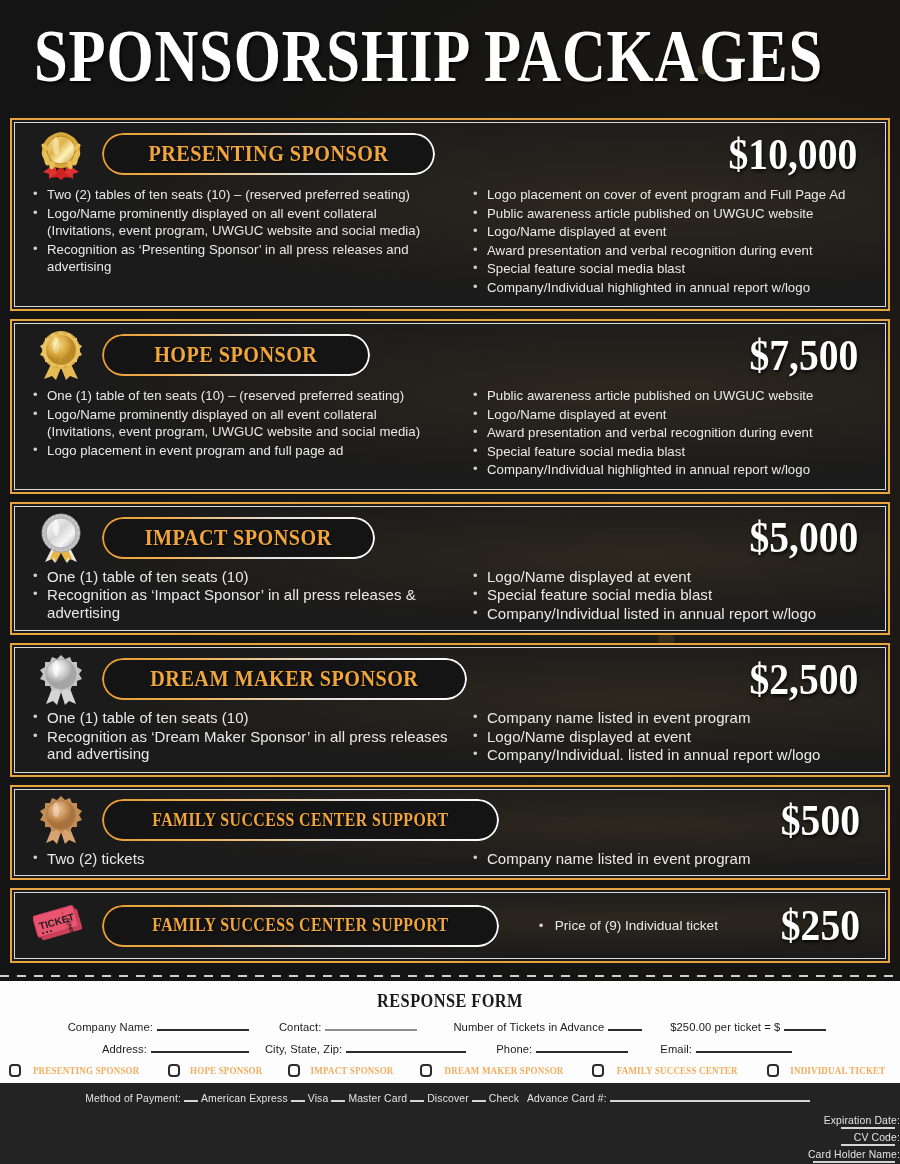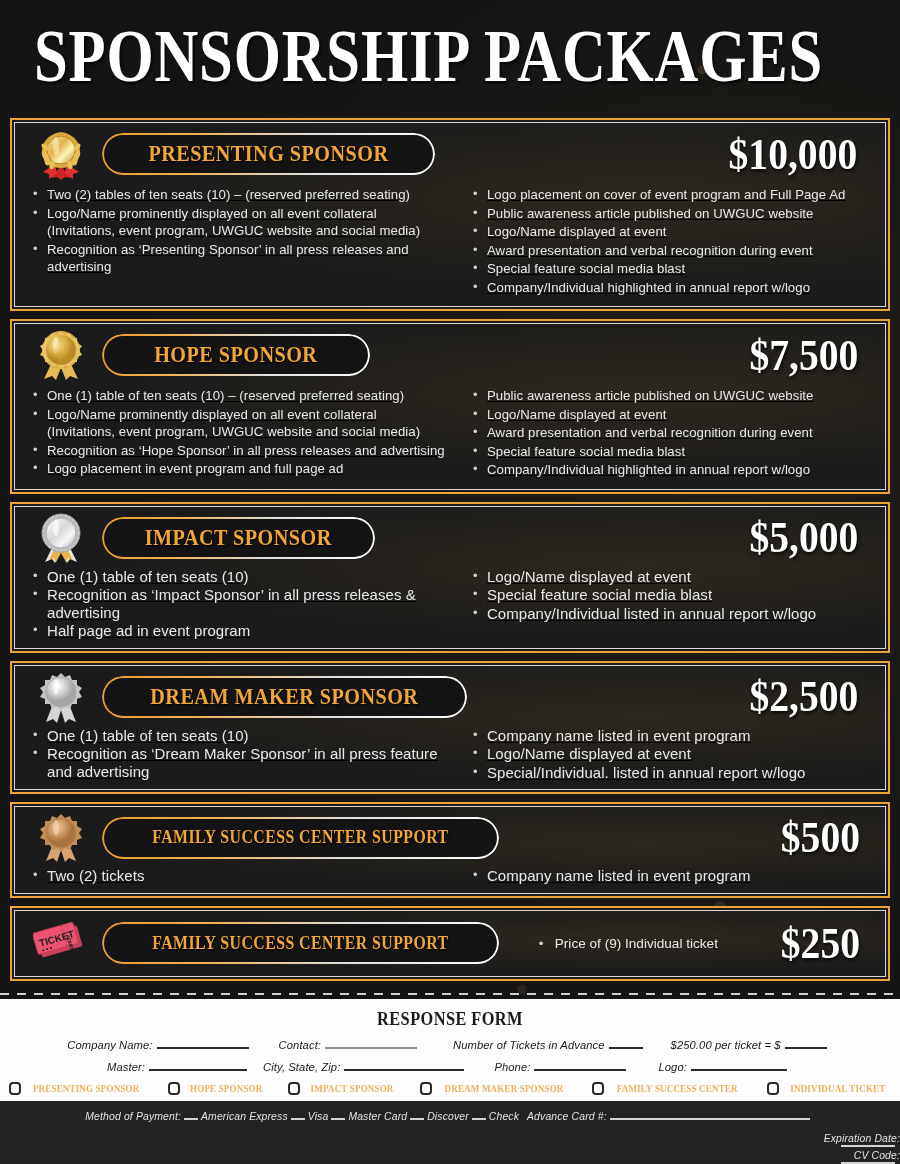--- a/index.html
+++ b/index.html
@@ -117,21 +117,20 @@
     transform:scaleX(.9);
     white-space:nowrap;
     padding-right:8px;
     text-shadow:1px 2px 4px rgba(0,0,0,.85);
   }
 
   .tier-body{
     position:relative; z-index:3;
     display:flex; gap:4px;
     padding:2px 18px 12px 18px;
-    text-decoration:underline;
   }
   .col{ flex:1 1 50%; }
   .col.right{ padding-left:18px; }
   ul{ list-style:none; }
   li{
     position:relative;
     padding-left:17px;
     color:#e9e9e9;
     font-size:13.2px;
     line-height:17.5px;
@@ -176,21 +175,21 @@
     font-size:19px; letter-spacing:.5px;
     transform:scaleX(.86);
     margin-bottom:9px;
   }
   .rf-row{
     display:flex; align-items:flex-end; justify-content:center;
     font-size:11.2px; margin-bottom:9px; letter-spacing:.1px;
     padding:0 24px;
   }
   .fld{ display:flex; align-items:flex-end; white-space:nowrap; }
-  .lbl{ padding-bottom:1px;font-style:italic; }
+  .lbl{ padding-bottom:1px; }
   .rule{
     display:inline-block; border-bottom:2px solid #2b2b2b;
     margin:0 6px 3px 4px; height:1px;
   }
   .rule.gray{ border-bottom-color:#8e8e8e; }
 
   .rf-checks{
     display:flex; align-items:center; justify-content:center;
     gap:22px; padding:0 14px; margin-top:-1px;
   }
@@ -315,21 +314,20 @@
         <div class="pill">
           <span class="pill-label">HOPE SPONSOR</span>
         </div>
         <div class="price">$7,500</div>
       </div>
       <div class="tier-body">
         <div class="col">
           <ul>
             <li>One (1) table of ten seats (10) – (reserved preferred seating)</li>
             <li>Logo/Name prominently displayed on all event collateral (Invitations, event program, UWGUC website and social media)</li>
-            <li>Recognition as ‘Hope Sponsor’ in all press releases and advertising</li>
             <li>Logo placement in event program and full page ad</li>
           </ul>
         </div>
         <div class="col right">
           <ul>
             <li>Public awareness article published on UWGUC website</li>
             <li>Logo/Name displayed at event</li>
             <li>Award presentation and verbal recognition during event</li>
             <li>Special feature social media blast</li>
             <li>Company/Individual highlighted in annual report w/logo</li>
@@ -366,21 +364,20 @@
         <div class="pill">
           <span class="pill-label">IMPACT SPONSOR</span>
         </div>
         <div class="price">$5,000</div>
       </div>
       <div class="tier-body">
         <div class="col">
           <ul>
             <li>One (1) table of ten seats (10)</li>
             <li>Recognition as ‘Impact Sponsor’ in all press releases &amp; advertising</li>
-            <li>Half page ad in event program</li>
           </ul>
         </div>
         <div class="col right">
           <ul>
             <li>Logo/Name displayed at event</li>
             <li>Special feature social media blast</li>
             <li>Company/Individual listed in annual report w/logo</li>
           </ul>
         </div>
       </div>
@@ -408,28 +405,28 @@
         </div>
         <div class="pill">
           <span class="pill-label">DREAM MAKER SPONSOR</span>
         </div>
         <div class="price">$2,500</div>
       </div>
       <div class="tier-body">
         <div class="col">
           <ul>
             <li>One (1) table of ten seats (10)</li>
-            <li>Recognition as ‘Dream Maker Sponsor’ in all press feature and advertising</li>
+            <li>Recognition as ‘Dream Maker Sponsor’ in all press releases and advertising</li>
           </ul>
         </div>
         <div class="col right">
           <ul>
             <li>Company name listed in event program</li>
             <li>Logo/Name displayed at event</li>
-            <li>Special/Individual. listed in annual report w/logo</li>
+            <li>Company/Individual. listed in annual report w/logo</li>
           </ul>
         </div>
       </div>
     </div>
 
     <div class="tier slim">
       <div class="tier-head">
         <div class="medal">
           <svg width="50" height="50" viewBox="0 0 50 50">
             <defs>
@@ -514,33 +511,33 @@
         <span class="rule" style="width:34px"></span>
       </div>
       <div class="fld" style="margin-left:22px">
         <span class="lbl">$250.00 per ticket = $</span>
         <span class="rule" style="width:42px"></span>
       </div>
     </div>
 
     <div class="rf-row">
       <div class="fld">
-        <span class="lbl">Master:</span>
+        <span class="lbl">Address:</span>
         <span class="rule" style="width:98px"></span>
       </div>
       <div class="fld" style="margin-left:10px">
         <span class="lbl">City, State, Zip:</span>
         <span class="rule" style="width:120px"></span>
       </div>
       <div class="fld" style="margin-left:24px">
         <span class="lbl">Phone:</span>
         <span class="rule" style="width:92px"></span>
       </div>
       <div class="fld" style="margin-left:26px">
-        <span class="lbl">Logo:</span>
+        <span class="lbl">Email:</span>
         <span class="rule" style="width:96px"></span>
       </div>
     </div>
 
     <div class="rf-checks">
       <div class="chk">
         <span class="box"></span>
         <span class="chk-label">PRESENTING SPONSOR</span>
       </div>
       <div class="chk">

